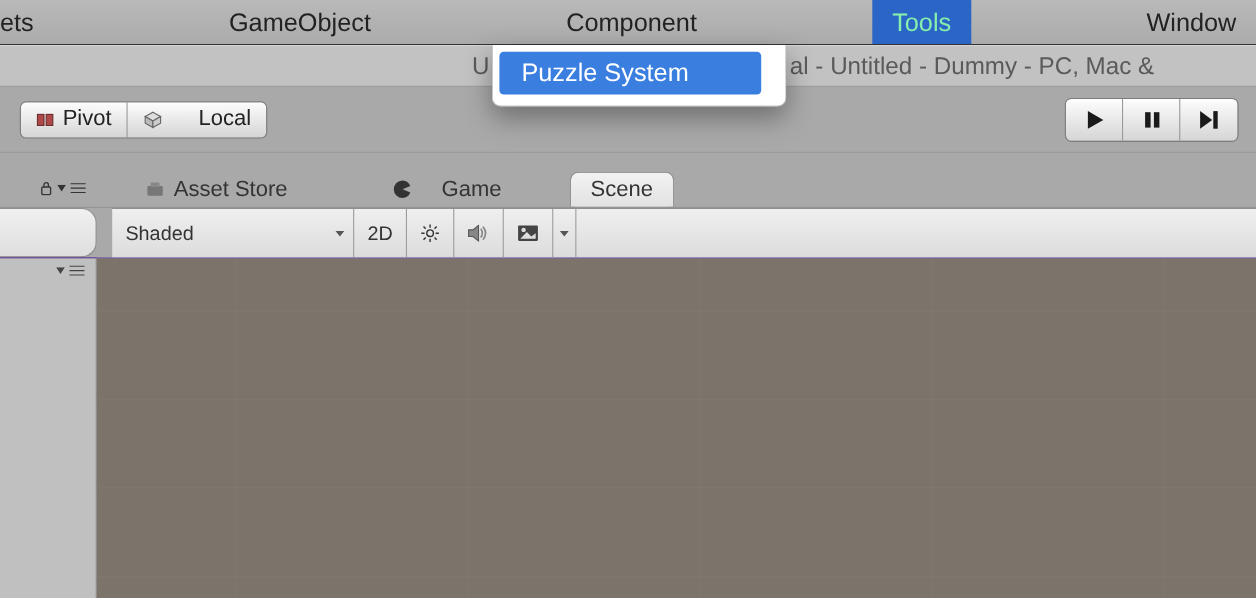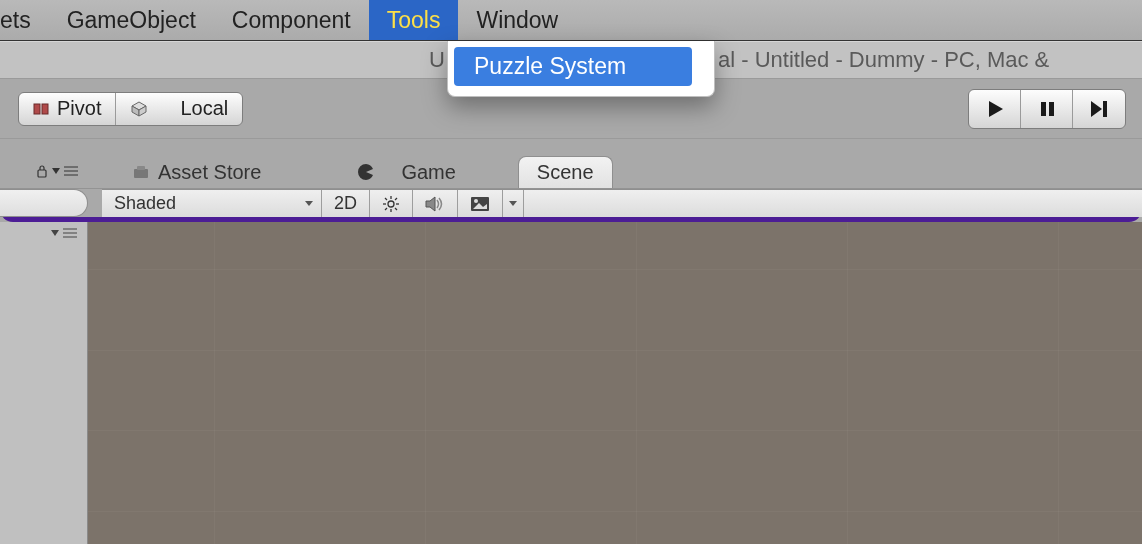--- a/index.html
+++ b/index.html
@@ -13,31 +13,32 @@
 }
 .menubar {
   height: 41px;
   background: linear-gradient(#b9b9b9, #abababff);
   border-bottom: 1px solid #333;
   display: flex;
   align-items: stretch;
   font-size: 23px;
   color: #222;
   padding-left: 0;
+  justify-content: space-between;
 }
 .menubar .menu-item {
   padding: 0 18px;
   display: flex;
   align-items: center;
   cursor: default;
   white-space: nowrap;
 }
 .menubar .menu-item.active {
   background: #2b66c6;
-  color: #fde047;
+  color: #86efac;
 }
 .menubar .menu-item.first { margin-left: -30px; padding-left: 30px; }
 
 .titlebar {
   height: 38px;
   background: #c2c2c2;
   border-top: 1px solid #d6d6d6;
   border-bottom: 1px solid #9a9a9a;
   display: flex;
   align-items: center;
@@ -144,21 +145,21 @@
   color: #333;
   gap: 8px;
 }
 .tab.active {
   background: linear-gradient(#f2f2f2, #e2e2e2);
   border: 1px solid #8f8f8f;
   border-bottom: none;
   border-radius: 8px 8px 0 0;
 }
 
-.midrow { display: flex; height: 33px; border-bottom: 5px solid #4c1d95; border-radius: 13px; }
+.midrow { display: flex; height: 46px; border-bottom: 1px solid #4c1d95; }
 .midrow .left-narrow {
   width: 88px;
   background: linear-gradient(#f0f0f0, #dedede);
   border: 1px solid #8f8f8f;
   border-left: none;
   border-radius: 0 14px 14px 0;
 }
 .midrow .scene-toolbar {
   flex: 1;
   background: linear-gradient(#efefef, #dcdcdc);

